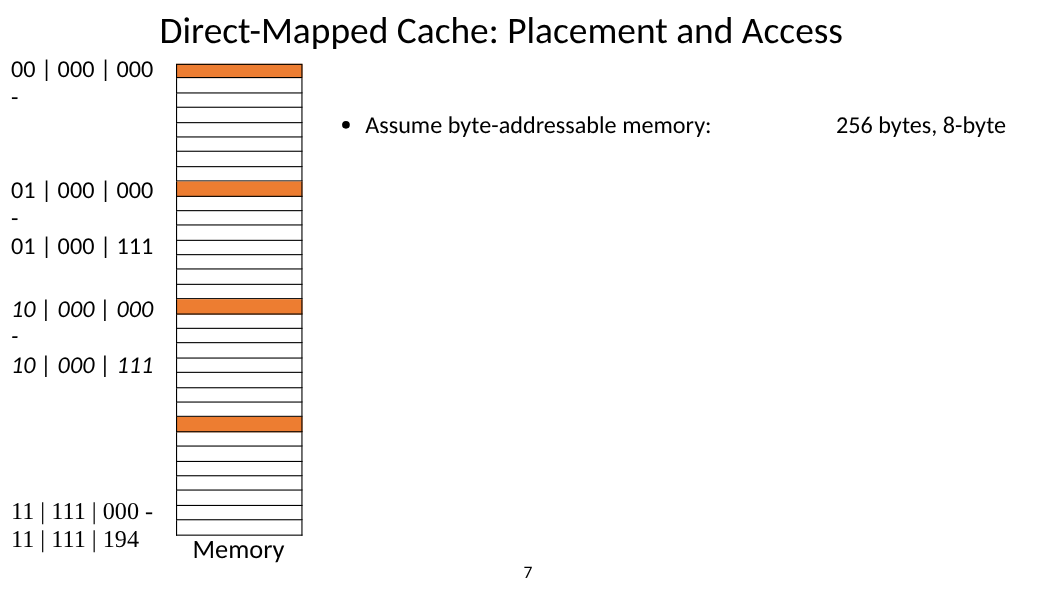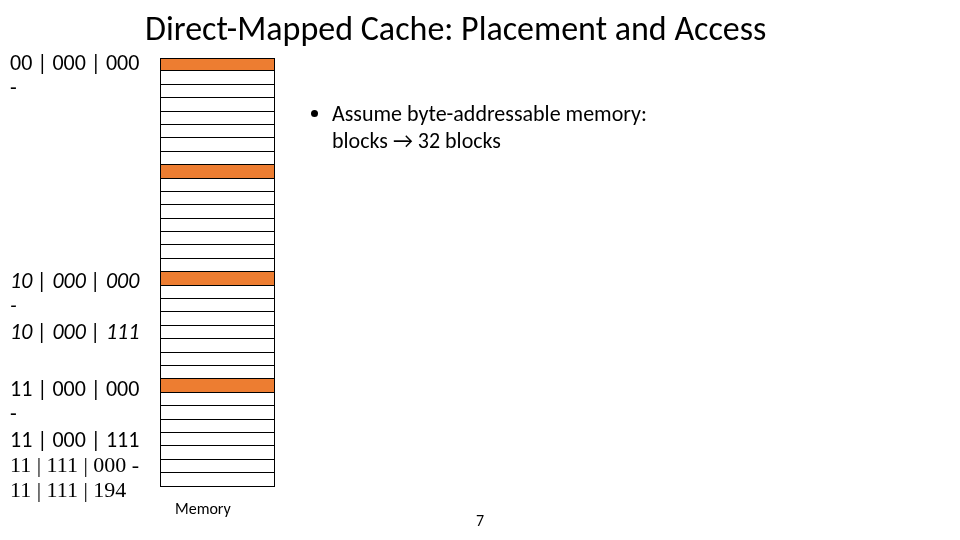--- a/index.html
+++ b/index.html
@@ -38,23 +38,23 @@
     box-sizing: border-box;
   }
   .mem-row:first-child {
     border-top: 1px solid #000;
   }
   .mem-row.hl {
     background: #ed7d31;
   }
   .mem-label {
     position: absolute;
-    top: 499px;
+    top: 485px;
     left: 175px;
-    font-size: 16px;
+    font-size: 24px;
   }
   .addr-label {
     position: absolute;
     left: 10px;
     width: 140px;
     font-size: 22px;
     line-height: 1.15;
   }
   .bullet-list {
     position: absolute;
@@ -126,40 +126,41 @@
       <div class="mem-row"></div>
       <div class="mem-row"></div>
       <div class="mem-row"></div>
       <div class="mem-row"></div>
     </div>
   <div class="mem-label">Memory</div>
 
   <div class="addr-label" style="top: 50px;">
     <span>00 | 000 | 000 -</span><br>
   </div>
+  <div class="addr-label" style="top: 160px;">
+    <span>01 | 000 | 000 -</span><br>
+    <span>01 | 000 | 111</span>
+  </div>
   <div class="addr-label" style="top: 268px; font-style: italic;">
     <span>10 | 000 | 000 -</span><br>
     <span>10 | 000 | 111</span>
   </div>
   <div class="addr-label" style="top: 376px;">
-    <span>11 | 000 | 000 -</span><br>
-    <span>11 | 000 | 111</span>
+    <br>
   </div>
   <div class="addr-label" style="top: 452px; font-family: Liberation Serif, serif;">
     <span>11 | 111 | 000 -</span><br>
     <span>11 | 111 | 194</span>
   </div>
 
   <div class="bullet-list">
     <ul>
       <li>
         <span class="bullet-text-main">Assume byte-addressable memory:</span>
+        <span class="bullet-text-tail">256 bytes, 8-byte</span>
         <br>
-        <span>
-          <span>blocks → 32 blocks</span>
-        </span>
       </li>
     </ul>
   </div>
 
   <div class="page-num">7</div>
 
 </div>
 
 </body></html>

